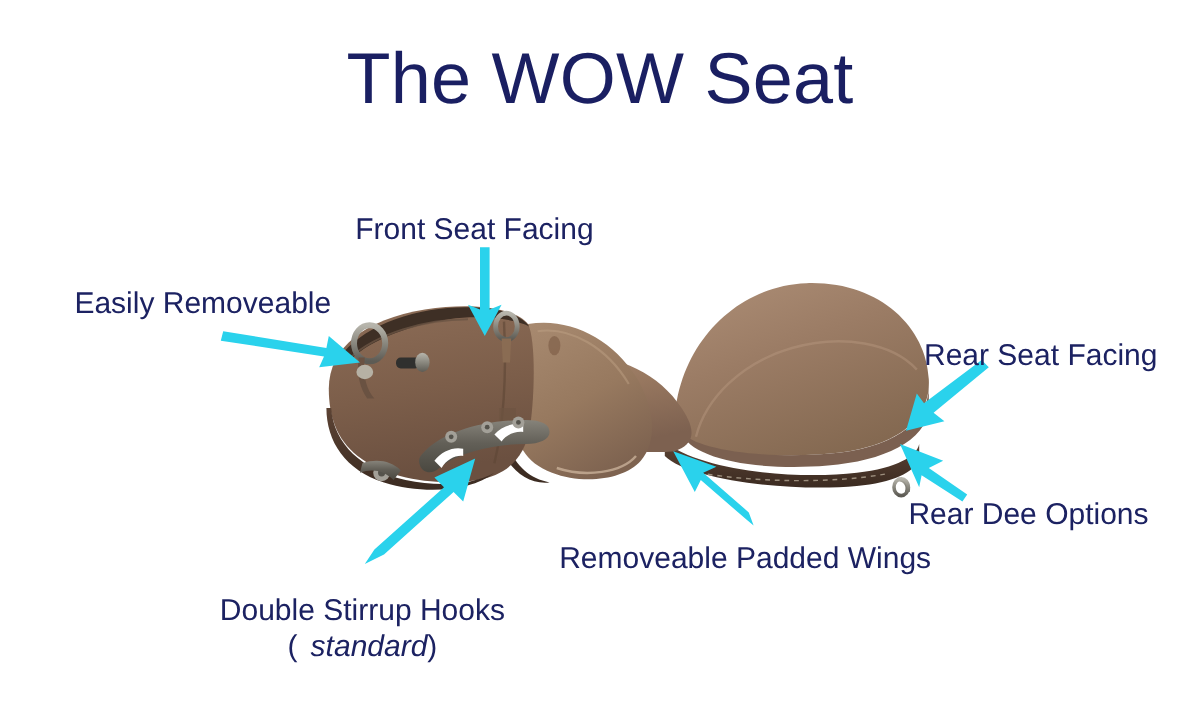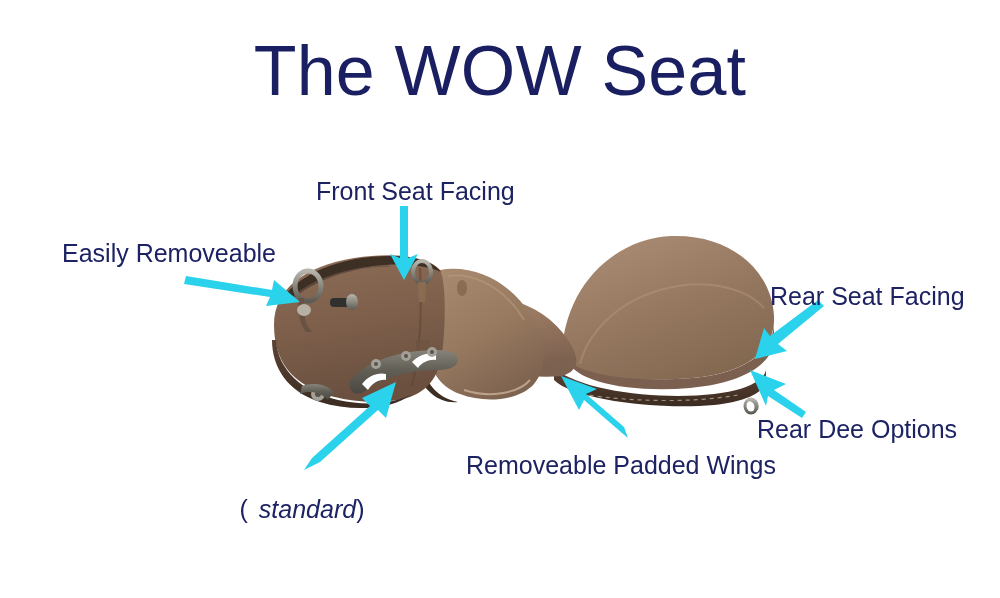--- a/index.html
+++ b/index.html
@@ -17,21 +17,21 @@
     height: 598px;
     background: #ffffff;
     overflow: hidden;
   }
   #page-title {
     position: absolute;
     left: 0;
     top: 36px;
     width: 1000px;
     text-align: center;
-    font-size: 70px;
+    font-size: 60px;
     line-height: 1;
     font-weight: 400;
     color: #1a1f62;
     letter-spacing: 0.2px;
     white-space: nowrap;
   }
   .callout-label {
     position: absolute;
     color: #1c2262;
     font-size: 25px;
@@ -215,29 +215,30 @@
 
         <path d="M806 412 L802 418 L768 396 L766 406 L750 370 L786 384 L774 390 Z"></path>
 
         <path d="M628 438 L622 433 L584 400 L579 410 L561 376 L597 389 L586 394 L624 427 Z"></path>
 
         <path d="M304 470 L312 458 L370 406 L362 398 L396 382 L386 418 L378 410 L320 462 Z"></path>
       </g>
     </svg>
   </div>
 
-  <div class="callout-label" style="left:316px; top:176px;">Front Seat Facing</div>
+  <div class="callout-label" style="left:296px; top:176px;">Front Seat Facing</div>
 
   <div class="callout-label label-center" style="left:62px; top:238px; width:208px;">
     <div>Easily Removeable</div>
   </div>
 
   <div class="callout-label" style="left:770px; top:281px;">Rear Seat Facing</div>
 
   <div class="callout-label" style="left:757px; top:414px;text-align:right;">Rear Dee Options</div>
 
   <div class="callout-label" style="left:466px; top:450px;">Removeable Padded Wings</div>
 
   <div class="callout-label label-center" style="left:160px; top:494px; width:284px;">
+    <div>Double Stirrup Hooks</div>
     <div><span>(</span><span class="em">standard</span><span>)</span></div>
   </div>
 
 </div>
 
 </body></html>

